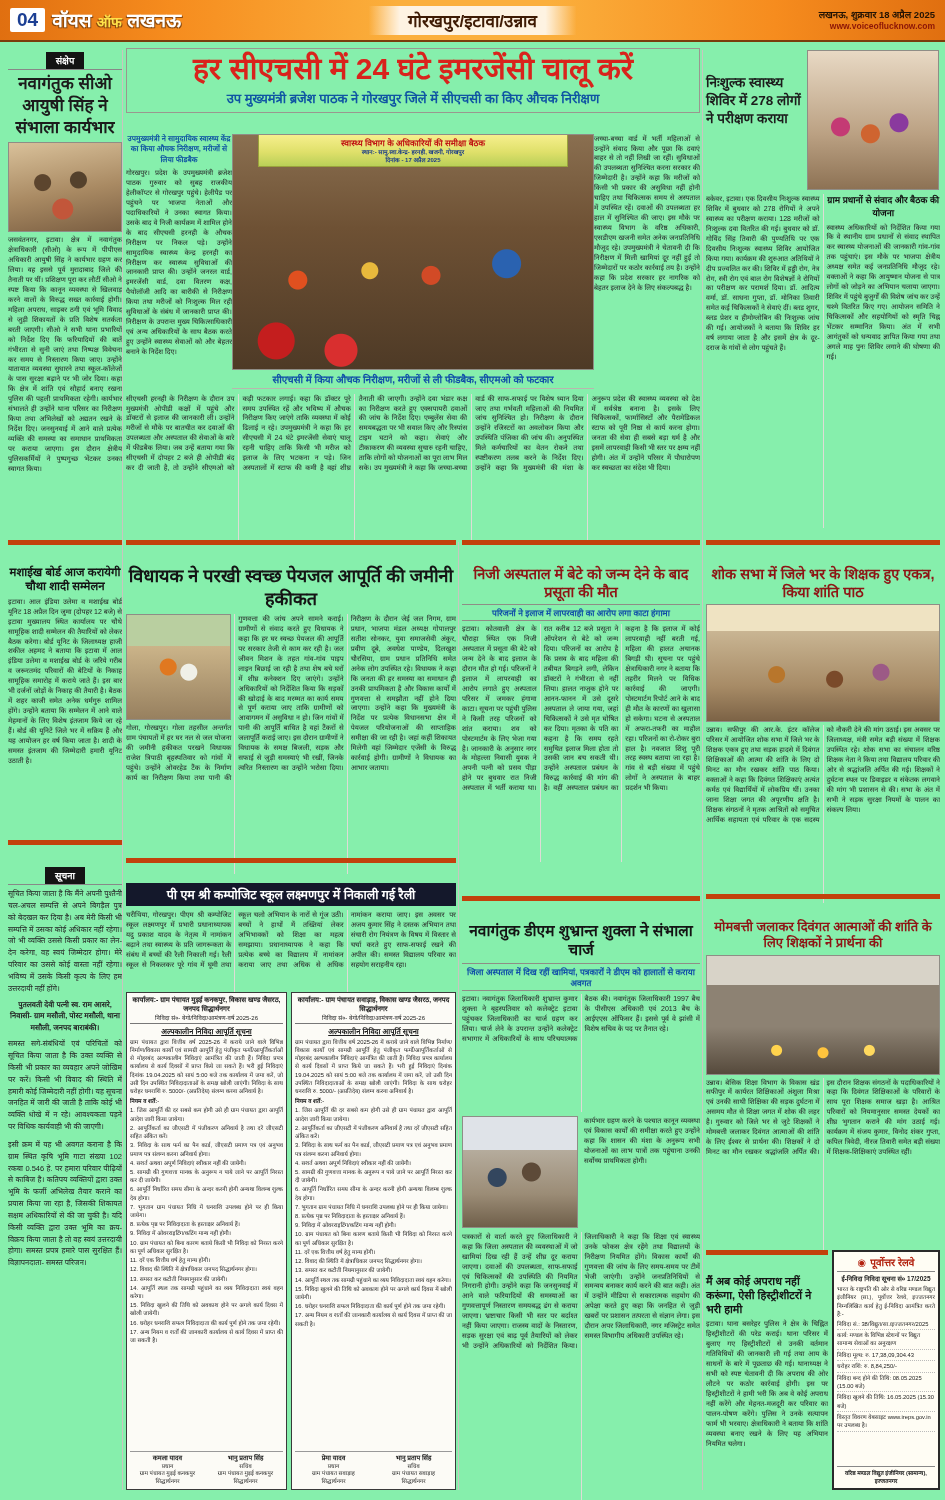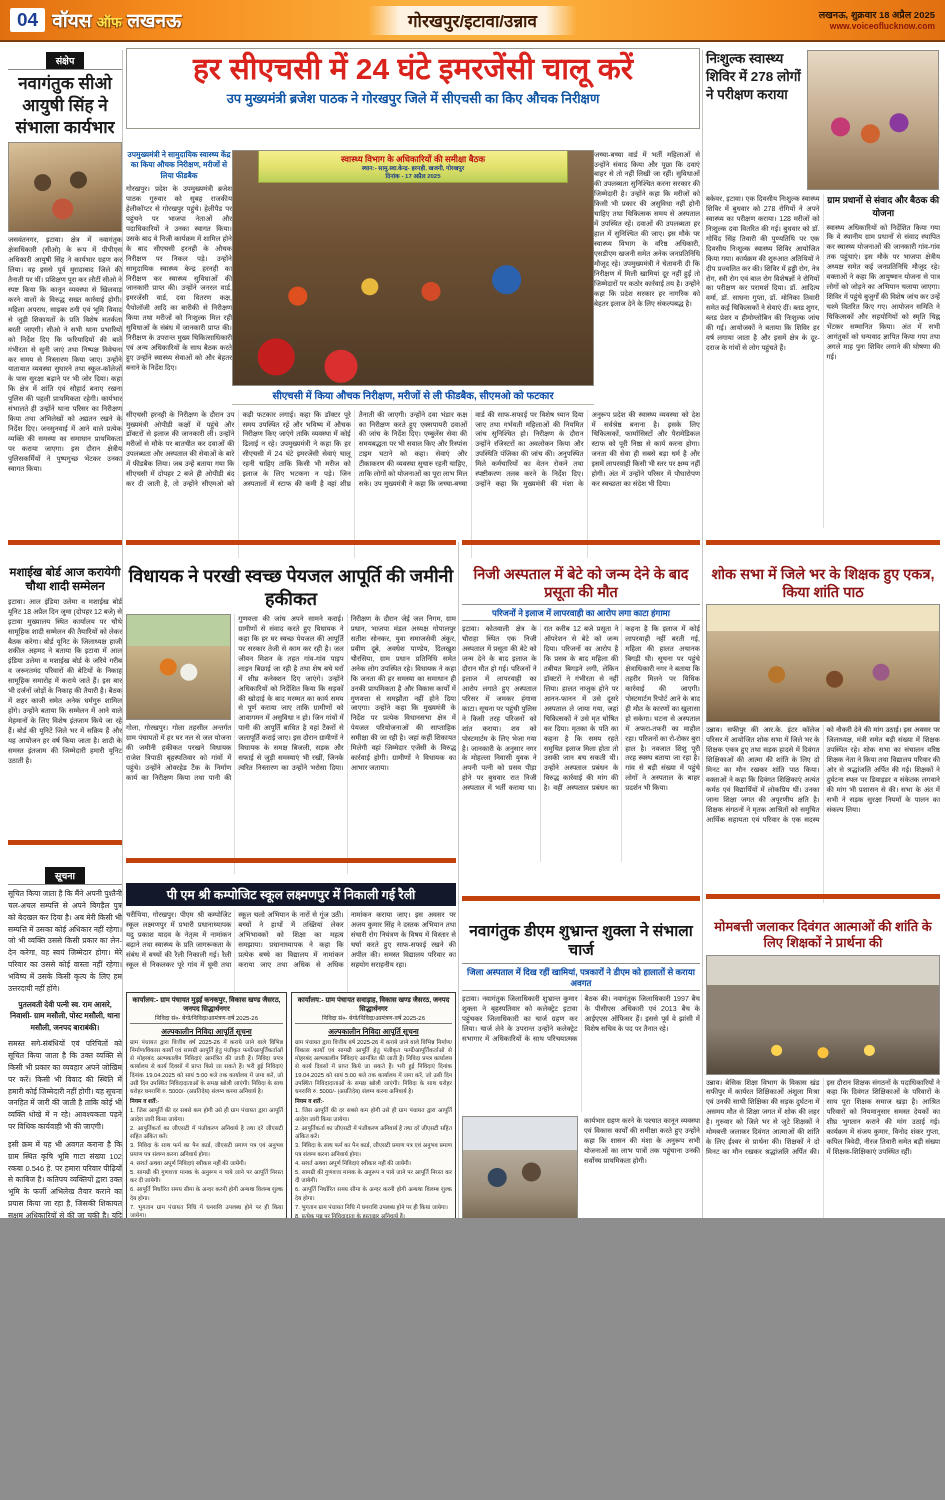--- a/index.html
+++ b/index.html
@@ -1,17 +1,17 @@
 <!DOCTYPE html>
 <html><head>
 <meta charset="utf-8">
 <style>
 *{margin:0;padding:0;box-sizing:border-box;}
 body{background:#8e8e8e;font-family:"Liberation Sans","DejaVu Sans",sans-serif;}
-.sheet{position:relative;width:945px;height:1218px;margin:0 auto;background:#ffffff;color:#1c1c1c;overflow:hidden;box-shadow:0 0 10px rgba(0,0,0,.5);}
+.sheet{position:relative;width:945px;height:1500px;margin:0 auto;background:#86efac;color:#1c1c1c;overflow:hidden;box-shadow:0 0 10px rgba(0,0,0,.5);}
 .masthead{position:absolute;left:0;top:0;width:945px;height:42px;display:flex;align-items:center;justify-content:space-between;padding:0 10px;background:linear-gradient(90deg,#e06f10,#f68c1e 18%,#fbaf3c 42%,#fbaf3c 58%,#f68c1e 82%,#e06f10);border-bottom:2px solid #7a3c0b;}
 .m-left{display:flex;align-items:center;gap:7px;z-index:2;}
 .m-page{background:#fff;color:#1c3f93;font-weight:bold;font-size:19px;padding:1px 7px;border-radius:2px;}
 .m-paper{font-size:19px;font-weight:bold;color:#fff;text-shadow:1px 1px 0 #8a4a10,-1px 1px 0 #8a4a10;}
 .m-of{color:#ffe24a;font-size:14px;}
 .m-center{position:absolute;left:50%;transform:translateX(-50%);background:linear-gradient(90deg,rgba(255,255,255,0) 0,rgba(255,255,255,.85) 15%,rgba(255,255,255,.85) 85%,rgba(255,255,255,0) 100%);padding:3px 40px;font-size:17px;font-weight:bold;color:#3f1b04;white-space:nowrap;}
 .m-right{text-align:right;line-height:1.25;z-index:2;}
 .m-date{font-size:9.5px;font-weight:bold;color:#231303;}
 .m-site{font-size:8.5px;color:#8c1507;font-weight:bold;}
 .abs{position:absolute;}
@@ -20,42 +20,42 @@
 .tab{display:inline-block;background:#141414;color:#fff;font-size:9.5px;font-weight:bold;padding:2px 10px;}
 .tab-wrap{text-align:center;border-bottom:1px solid #888;margin-bottom:3px;}
 .body-txt{font-size:7px;line-height:1.42;text-align:justify;color:#232323;}
 .clip{overflow:hidden;}
 .cols-2{column-count:2;column-gap:7px;column-rule:1px solid #dedcd6;}
 .cols-3{column-count:3;column-gap:7px;column-rule:1px solid #dedcd6;}
 .cols-5{column-count:5;column-gap:8px;column-rule:1px solid #dedcd6;}
 .photo{border:1px solid #8f8d86;position:relative;overflow:hidden;}
 .avoid{break-inside:avoid;}
 h1,h2{font-weight:bold;}
-.lead-hlbox{border:1px solid #9a978f;padding:3px 4px 21px;text-align:center;}
+.lead-hlbox{border:1px solid #9a978f;padding:3px 4px 5px;text-align:center;}
 .lead-hl{font-size:30px;line-height:1.12;color:#d9231c;}
 .lead-sub{font-size:13px;color:#0f55a3;font-weight:bold;margin-top:3px;}
 .lead-row{display:flex;margin-top:21px;}
 .lead-col{width:106px;flex:0 0 106px;}
 .lead-mid{flex:1;}
 .lead-intro{font-weight:bold;color:#0f55a3;font-size:7.5px;line-height:1.4;margin-bottom:3px;text-align:center;}
 .ph-banner{position:absolute;left:7%;right:7%;top:0;background:linear-gradient(180deg,#f6ef8d,#dfe06a 55%,#b9cf58);padding:2px 4px;text-align:center;border:1px solid #9aa23c;border-top:0;}
 .ph-banner-t{color:#c01414;font-weight:bold;font-size:8.5px;}
 .ph-banner-s{color:#173a8a;font-size:6px;font-weight:bold;}
 .caption{font-size:10px;font-weight:bold;color:#0f4fa8;text-align:center;padding:2px 0;border-bottom:1px solid #b9b6ae;}
 .sec-hl{font-size:14px;line-height:1.25;text-align:center;color:#141414;}
 .maroon{color:#8e1515;}
 .brief-hl{font-size:17px;line-height:1.3;text-align:center;margin:2px 0 3px;}
 .yellow-bar{background:#ffdf14;border:1px solid #cdb500;color:#bb1111;font-weight:bold;font-size:10px;text-align:center;padding:2px 1px;margin-top:3px;}
 .kicker{border-top:1px solid #8f8d86;border-bottom:1px solid #8f8d86;color:#0f4fa8;font-weight:bold;font-size:8.5px;text-align:center;padding:2px;margin:3px 0;}
 .bar-hl{background:#14182b;color:#fff;font-size:12.5px;font-weight:bold;text-align:center;padding:3px 2px;}
 .inner-sub{font-weight:bold;font-size:9px;text-align:center;margin:3px 0;color:#111;break-inside:avoid;}
 .dm-row{display:flex;gap:6px;margin-top:4px;}
 .names{font-weight:bold;text-align:center;margin:4px 0;}
 .shivir-head{display:flex;gap:5px;}
-.shivir-hl{width:96px;flex:0 0 96px;font-size:13.5px;line-height:1.35;text-align:left;}
+.shivir-hl{width:96px;flex:0 0 96px;font-size:13.5px;line-height:1.35;text-align:left;margin-top:24px;}
 .tender{border:1.5px solid #3a3a3a;padding:3px;display:flex;flex-direction:column;background:#fcfbf6;}
 .t-office{font-size:6.8px;font-weight:bold;text-align:center;line-height:1.3;}
 .t-sub{font-size:6px;text-align:center;border-bottom:1px solid #777;padding-bottom:1px;margin-bottom:1px;}
 .t-title{font-size:7.5px;font-weight:bold;text-align:center;text-decoration:underline;margin:1px 0 2px;}
 .t-body{flex:1;overflow:hidden;font-size:5.8px;line-height:1.42;text-align:justify;}
 .t-intro{margin-bottom:2px;}
 .t-terms{font-weight:bold;}
 .t-item{margin-top:1px;}
 .t-sigs{display:flex;justify-content:space-between;margin-top:3px;border-top:1px solid #999;padding-top:2px;}
 .t-sig{width:49%;text-align:center;font-size:5.8px;line-height:1.35;}

